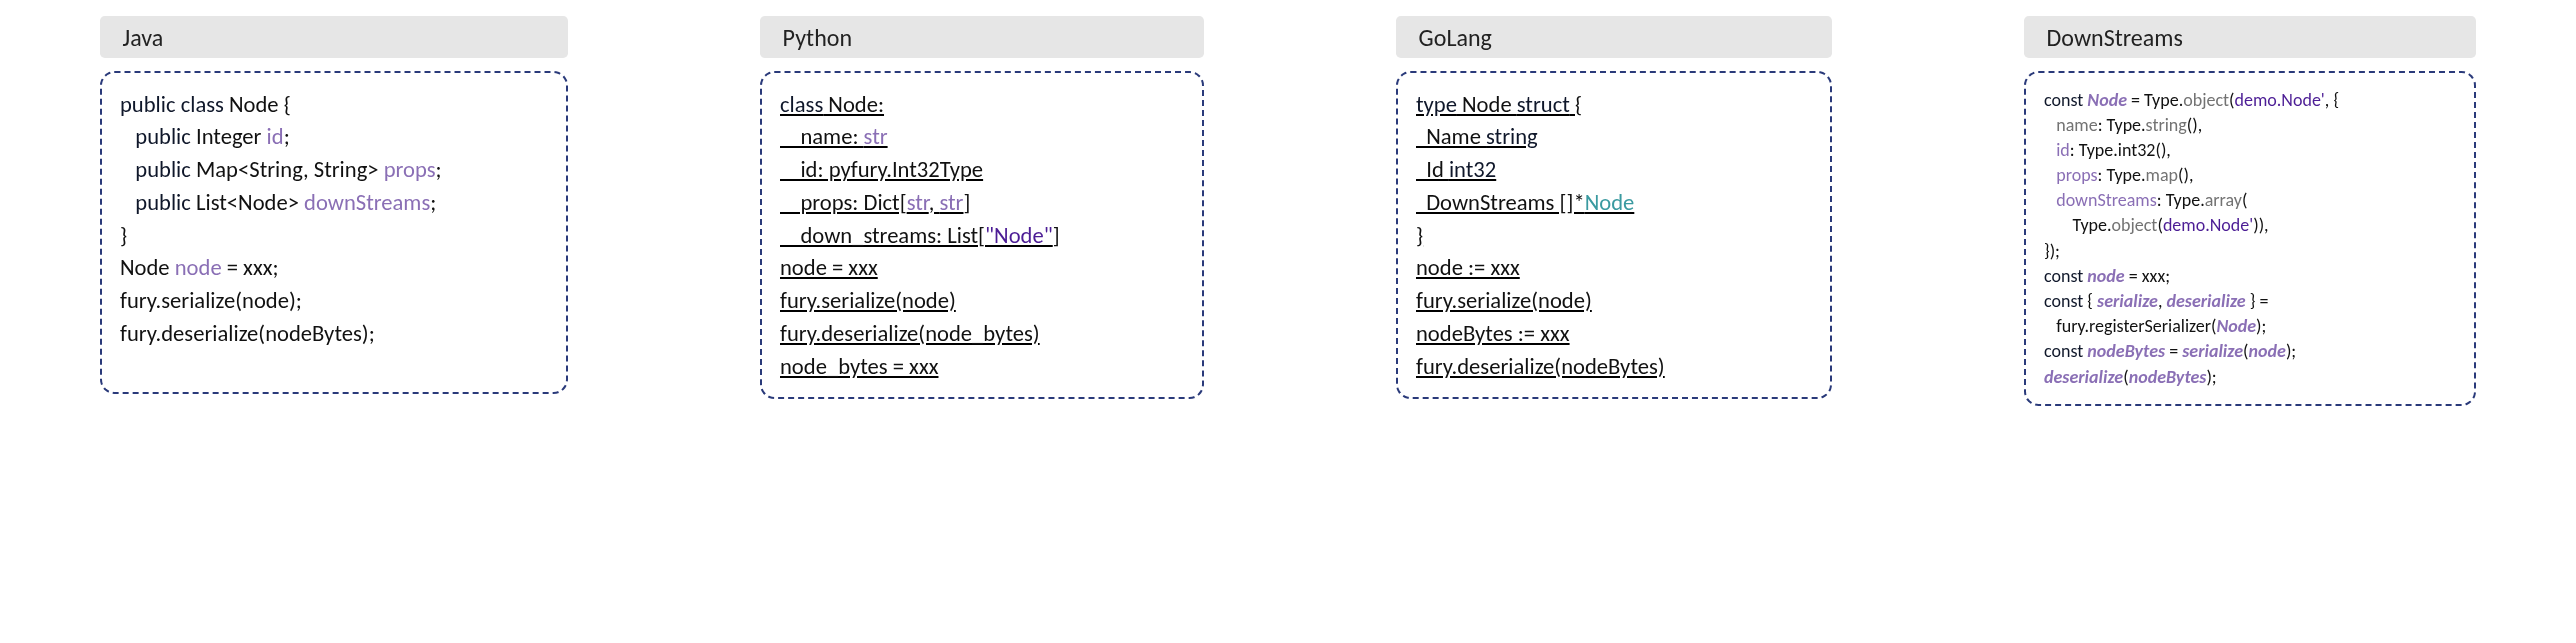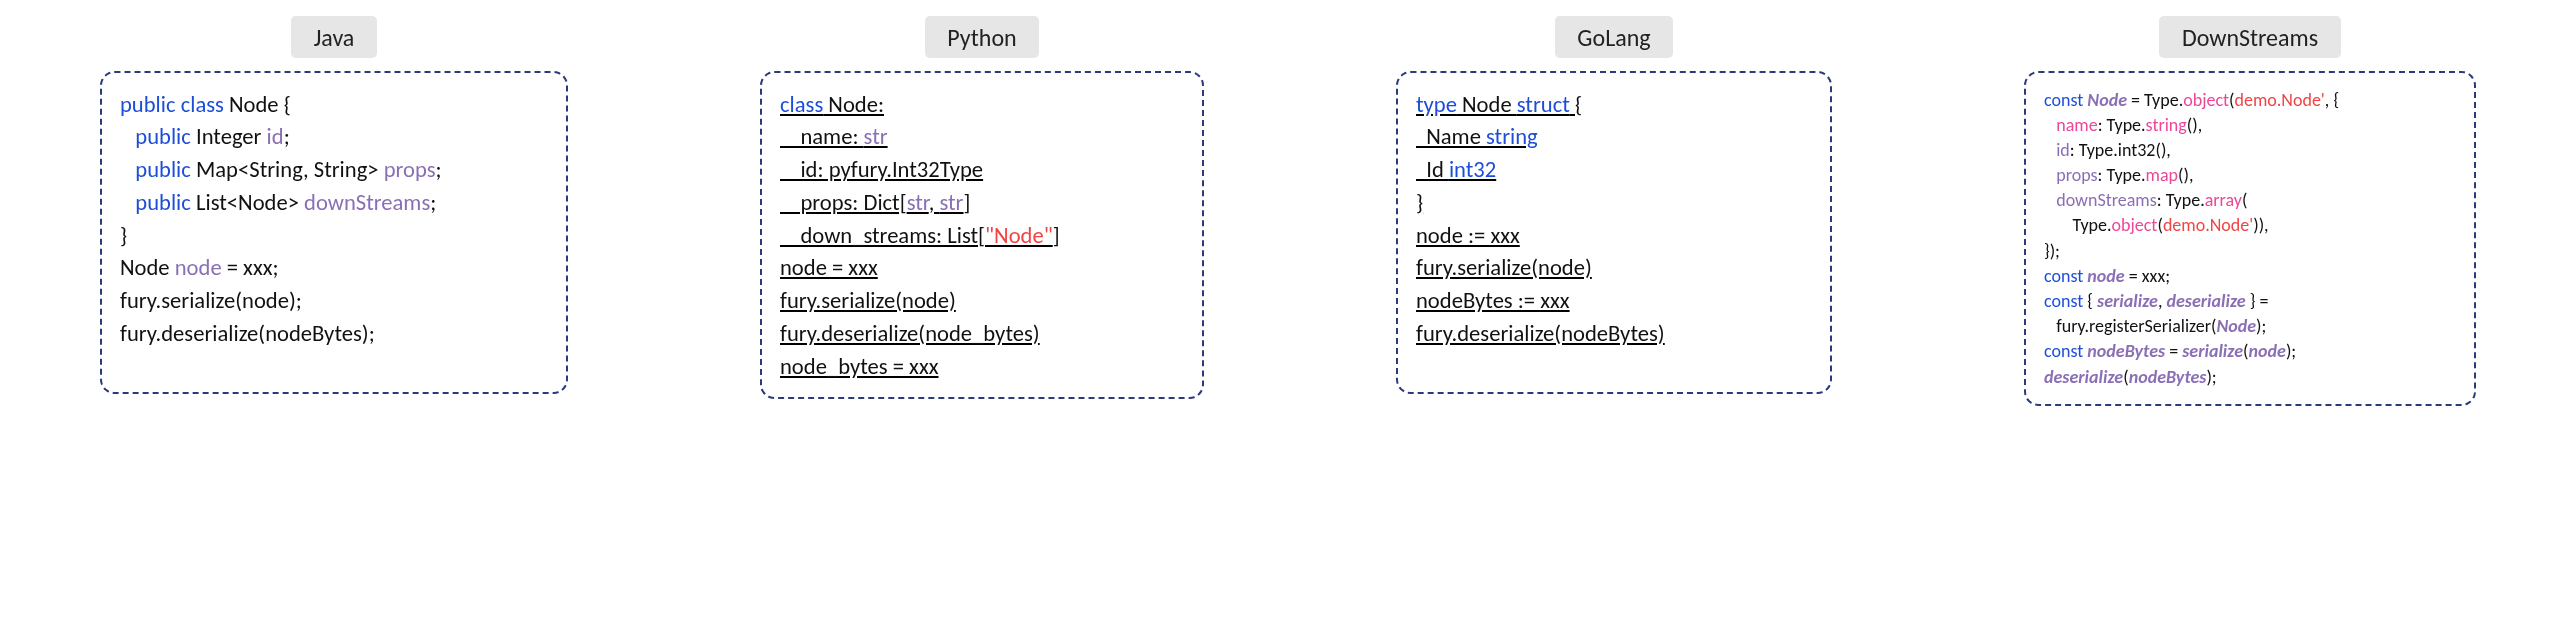--- a/index.html
+++ b/index.html
@@ -8,21 +8,20 @@
     background: #ffffff;
     padding: 16px;
     display: flex;
     gap: 24px;
     justify-content: space-around;
     align-items: flex-start;
   }
   .panel {
     display: flex;
     flex-direction: column;
-    align-items: center;
   }
   .lang-label {
     background: #e6e6e6;
     border-radius: 4.8px;
     padding: 6.5px 22.6px;
     font-size: 24px;
     color: #222;
     margin-bottom: 13px;
   }
   .code-box {
@@ -34,24 +33,24 @@
     flex-direction: column;
     justify-content: flex-start;
   }
   .line {
     font-size: 22.6px;
     line-height: 1.45;
     white-space: pre;
     color: #111;
   }
   .small .line { font-size: 18px; line-height: 1.4; }
-  .kw-orange   { color: #1d4ed8; }
+  .kw-orange   { color: #0f172a; }
   .kw-purple   { color: #8a6fb5; }
-  .kw-orange2  { color: #ec4899; }
-  .kw-green    { color: #ef4444; }
+  .kw-orange2  { color: #737373; }
+  .kw-green    { color: #4c1d95; }
   .kw-teal     { color: #3a9aa0; }
   .bold-it     { font-weight: bold; font-style: italic; }
 </style>
 </head>
 <body>
 
 <div class="panel">
     <div class="lang-label">Java</div>
     <div class="code-box" style="width: 468px;">
       <div class="line"><span class="kw-orange">public class</span><span> Node {</span></div>
@@ -77,20 +76,21 @@
       <div class="line"><span>fury.deserialize(node_bytes)</span></div>
       <div class="line"><span>node_bytes = xxx</span></div>
     </div>
   </div>
 <div class="panel">
     <div class="lang-label">GoLang</div>
     <div class="code-box" style="width: 436px; text-decoration: underline;">
       <div class="line"><span class="kw-orange">type</span><span> Node </span><span class="kw-orange">struct</span><span> {</span></div>
       <div class="line"><span>  Name </span><span class="kw-orange">string</span></div>
       <div class="line"><span>  Id </span><span class="kw-orange">int32</span></div>
+      <div class="line"><span>  DownStreams []*</span><span class="kw-teal">Node</span></div>
       <div class="line"><span>}</span></div>
       <div class="line"><span>node := xxx</span></div>
       <div class="line"><span>fury.serialize(node)</span></div>
       <div class="line"><span>nodeBytes := xxx</span></div>
       <div class="line"><span>fury.deserialize(nodeBytes)</span></div>
     </div>
   </div>
 <div class="panel">
     <div class="lang-label">DownStreams</div>
     <div class="code-box small" style="width: 452px;">

